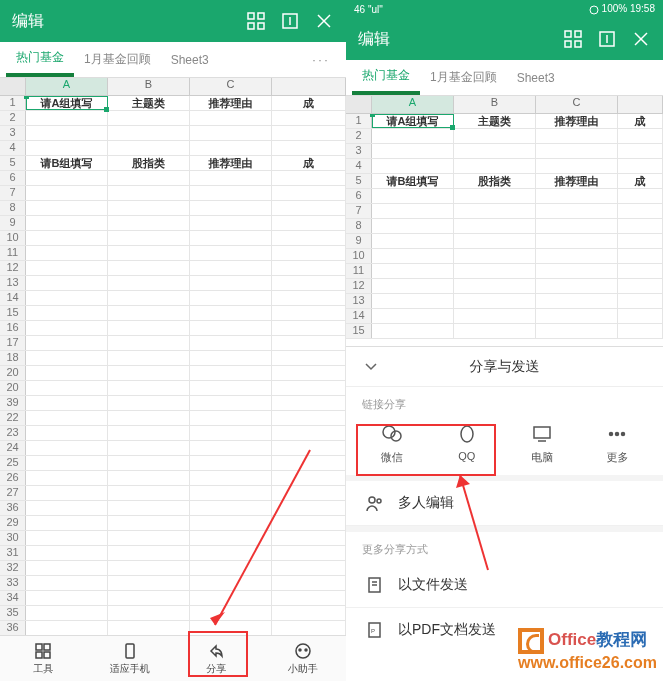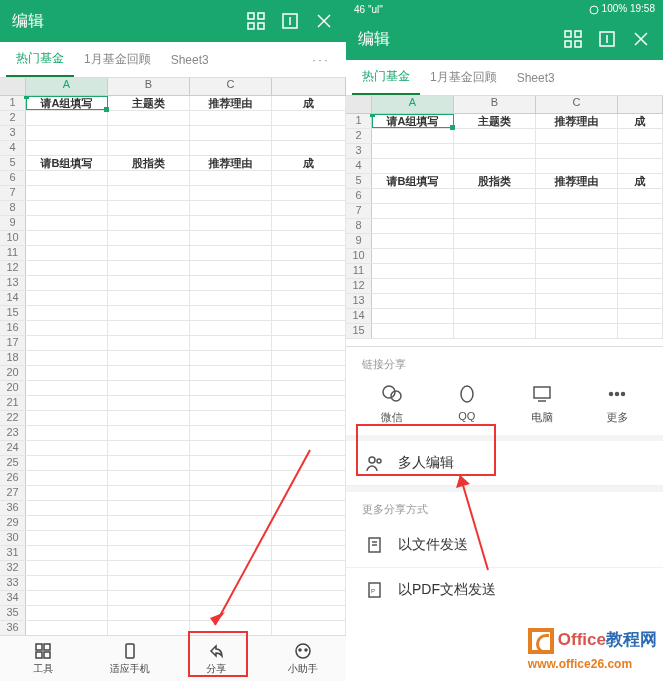--- a/index.html
+++ b/index.html
@@ -26,21 +26,21 @@
     justify-content: space-between;
   }
   .topbar .title { font-size: 16px; }
   .topbar .icons { display: flex; gap: 14px; align-items: center; }
   .icon-svg { width: 20px; height: 20px; fill: none; stroke: #fff; stroke-width: 1.5; }
   .tabs-row {
     display: flex; align-items: center; height: 36px;
     border-bottom: 1px solid #ddd; padding: 0 6px; font-size: 12px; color: #888;
   }
   .tab { padding: 0 10px; height: 100%; display: flex; align-items: center; }
-  .tab.active { color: #1aa76d; border-bottom: 2px solid #15803d; }
+  .tab.active { color: #1aa76d; border-bottom: 4px solid #15803d; }
   .tabs-row .more { margin-left: auto; letter-spacing: 2px; padding: 0 10px; color:#888;}
   .sheet { flex: 1; overflow: hidden; font-size: 11px; color: #333; display:flex; flex-direction:column;}
   .colhead { display: flex; height: 18px; background: #f2f2f2; border-bottom: 1px solid #ccc; }
   .rownum { width: 26px; text-align: center; border-right: 1px solid #ccc; color:#777; background:#f2f2f2;}
   .colhead .rownum { background:#e8e8e8;}
   .colh { flex: 0 0 82px; text-align: center; border-right: 1px solid #ccc; color:#666;}
   .colh.sel { background:#d4e8df; color:#1aa76d;}
   .rows { flex:1; overflow:hidden;}
   .row { display: flex; height: 15px; border-bottom: 1px solid #e5e5e5; }
   .cell { flex: 0 0 82px; border-right: 1px solid #e5e5e5; padding: 0 4px; white-space: nowrap; text-align:center; font-weight:600;}
@@ -75,21 +75,21 @@
     display:flex; align-items:center; gap:14px; padding: 12px 18px;
     font-size: 14px; color:#333; border-bottom:1px solid #f0f0f0;
   }
   .menu-row svg { width:20px; height:20px; stroke:#555; fill:none; stroke-width:1.5;}
   .watermark {
     position:absolute; right:6px; bottom:8px; text-align:left; line-height:1.1;
     font-weight:700; font-size:17px;
   }
   .watermark .o { color:#d9534f;}
   .watermark .b { color:#2a6bb3;}
-  .watermark .url{ color:#e67e22; font-size:12px; font-weight:600;}
+  .watermark .url{ color:#e67e22; font-size:16px; font-weight:600;}
   .wm-icon{
     display:inline-block; width:26px; height:26px; background:#e67e22;
     vertical-align:middle; margin-right:4px; position:relative;
   }
   .wm-icon::before{
     content:""; position:absolute; inset:4px; background:#fff;
   }
   .wm-icon::after{
     content:""; position:absolute; left:8px; top:6px; width:10px; height:14px;
     border:3px solid #e67e22; border-right:none; border-radius: 10px 0 0 10px;
@@ -267,21 +267,21 @@
           <div class="cell" style="flex: 1 1 0%;"></div>
         </div>
         <div class="row">
           <div class="rownum">20</div>
           <div class="cell"></div>
           <div class="cell"></div>
           <div class="cell"></div>
           <div class="cell" style="flex: 1 1 0%;"></div>
         </div>
         <div class="row">
-          <div class="rownum">21</div>
+          <div class="rownum">39</div>
           <div class="cell"></div>
           <div class="cell"></div>
           <div class="cell"></div>
           <div class="cell" style="flex: 1 1 0%;"></div>
         </div>
         <div class="row">
           <div class="rownum">22</div>
           <div class="cell"></div>
           <div class="cell"></div>
           <div class="cell"></div>
@@ -564,20 +564,26 @@
         <div class="row">
           <div class="rownum">15</div>
           <div class="cell"></div>
           <div class="cell"></div>
           <div class="cell"></div>
           <div class="cell" style="flex: 1 1 0%;"></div>
         </div>
       </div>
   </div>
   <div class="panel" style="flex:1; border-top:1px solid #ddd;">
+    <div class="panel-head">
+      <svg class="chev" width="18" height="18">
+          <polyline points="4,6 9,11 14,6" fill="none" stroke="#666" stroke-width="1.5"></polyline>
+        </svg>
+      <span>分享与发送</span>
+    </div>
     <div class="section-label">链接分享</div>
     <div class="share-opts">
       <div class="share-opt">
         <svg>
             <circle cx="9" cy="10" r="6"></circle>
             <circle cx="16" cy="14" r="5"></circle>
           </svg>
         <span>微信</span>
       </div>
       <div class="share-opt">

